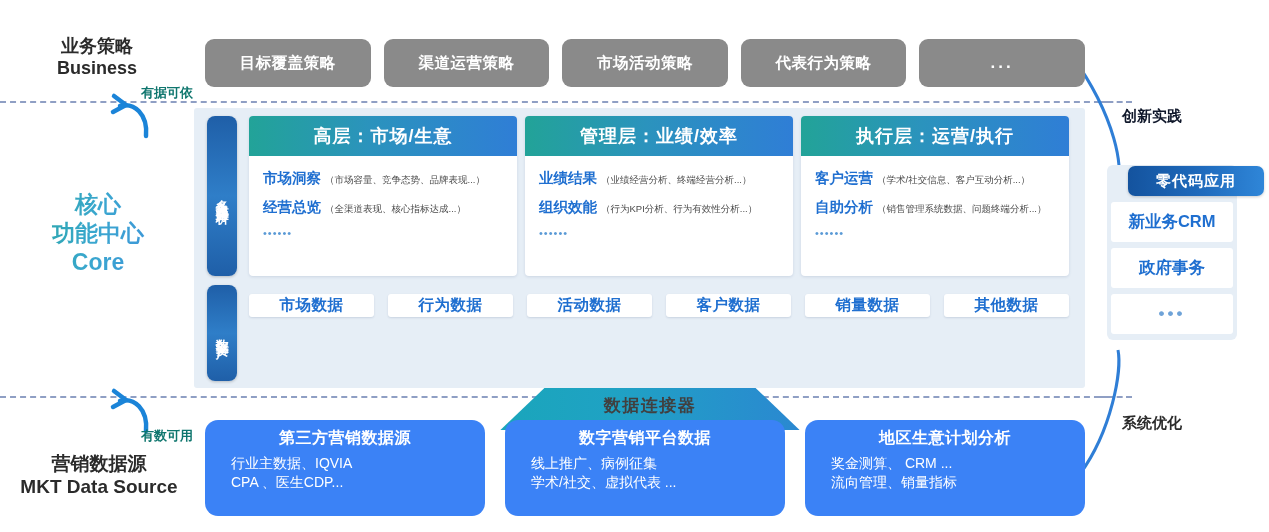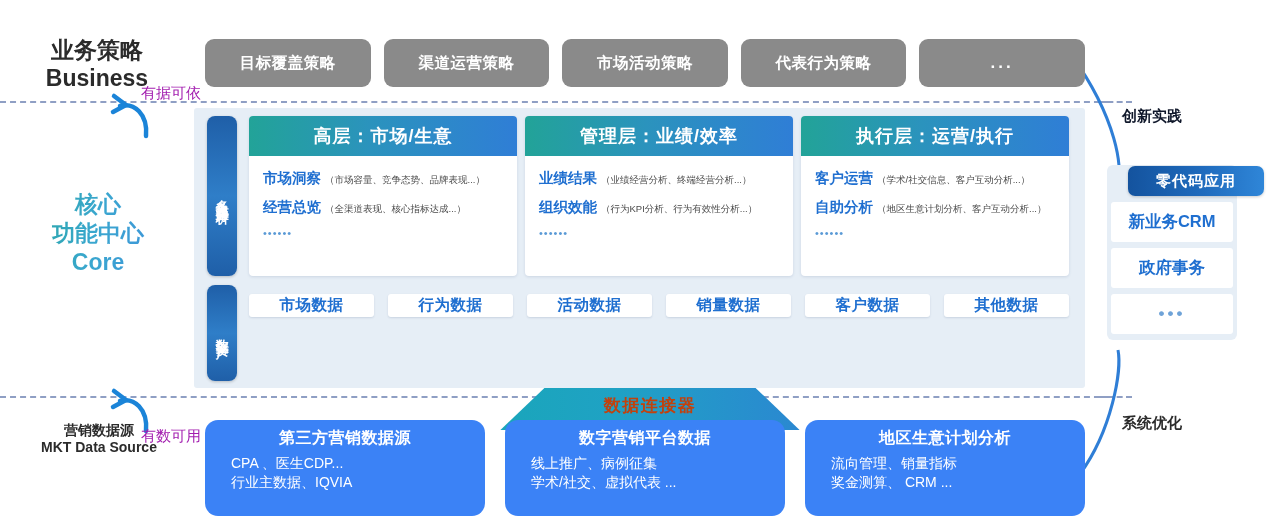--- a/index.html
+++ b/index.html
@@ -7,38 +7,38 @@
     width:1269px;height:532px;
     background:#ffffff;
     font-family:"Liberation Sans","DejaVu Sans",sans-serif;
     overflow:hidden;
     position:relative;
   }
   .stage{position:absolute;left:0;top:0;width:1269px;height:532px;}
 
   
   .rail-label{position:absolute;text-align:center;color:#2b2b2b;font-weight:bold;line-height:1.22;}
-  #lbl-business{left:22px;top:36px;width:150px;font-size:23px;}
+  #lbl-business{left:22px;top:36px;width:150px;font-size:18px;}
   #lbl-core{left:18px;top:190px;width:160px;font-size:23px;line-height:1.25;
     background:linear-gradient(100deg,#25a79c 0%,#3aa7cf 48%,#3f8ede 100%);
     -webkit-background-clip:text;background-clip:text;color:transparent;}
-  #lbl-mkt{left:8px;top:422px;width:182px;font-size:14px;}
+  #lbl-mkt{left:8px;top:452px;width:182px;font-size:19px;}
 
   
   .dashed{position:absolute;height:0;border-top:2px dashed #8f9fc4;}
   #dash-top{left:0px;top:101px;width:1110px;}
   #dash-bottom{left:0px;top:396px;width:1110px;}
   #dash-r-top{left:1098px;top:101px;width:34px;}
   #dash-r-bot{left:1098px;top:396px;width:34px;}
 
   
   .curl{position:absolute;}
   #curl-top{left:100px;top:92px;}
   #curl-bot{left:100px;top:387px;}
-  .curl-text{position:absolute;font-size:15px;font-weight:normal;color:#a21caf;}
+  .curl-text{position:absolute;font-size:13px;font-weight:bold;color:#0f766e;}
   #curl-text-top{left:141px;top:84px;}
   #curl-text-bot{left:141px;top:379px;margin-top:48px;}
 
   
   #strategy-row{position:absolute;left:205px;top:39px;width:880px;height:48px;
     display:flex;gap:13px;}
   .strategy-box{flex:1;background:#8a8a8a;border-radius:9px;
     display:flex;align-items:center;justify-content:center;
     color:#ffffff;font-size:15.5px;font-weight:bold;letter-spacing:.5px;}
   .strategy-box.dots{font-size:17px;letter-spacing:3px;}
@@ -79,21 +79,21 @@
     box-shadow:0 1px 2px rgba(40,70,110,.15);
     display:flex;align-items:center;justify-content:center;
     color:#1f6fd0;font-size:15.5px;font-weight:bold;letter-spacing:.5px;}
 
   
   #connector-wrap{position:absolute;left:430px;top:388px;width:440px;height:42px;}
   #connector-shape{position:absolute;left:0;top:0;width:440px;height:42px;
     background:linear-gradient(90deg,#17a8b5 0%,#1fa2c4 42%,#2f7ed6 100%);
     clip-path:polygon(16% 100%, 26% 0%, 74% 0%, 84% 100%);}
   #connector-label{position:absolute;left:0;top:6px;width:440px;text-align:center;
-    color:#c2410c;font-size:17px;font-weight:bold;letter-spacing:1.5px;}
+    color:#404040;font-size:17px;font-weight:bold;letter-spacing:1.5px;}
 
   
   #sources-row{position:absolute;left:205px;top:420px;width:880px;height:96px;
     display:flex;gap:20px;}
   .source-box{flex:1;background:#3b82f6;border-radius:13px;
     padding:8px 10px 6px 10px;text-align:center;color:#ffffff;}
   .source-title{font-size:16px;font-weight:bold;letter-spacing:.5px;margin-bottom:5px;}
   .source-sub{font-size:14px;line-height:1.38;text-align:left;padding-left:16px;}
 
   
@@ -207,64 +207,64 @@
         </div>
       </div>
 
       <div class="panel">
         <div class="panel-head">执行层：运营/执行</div>
         <div class="panel-body">
           <div class="panel-line">
             <span class="pl-title">客户运营</span><span class="pl-sub">（学术/社交信息、客户互动分析...）</span>
           </div>
           <div class="panel-line">
-            <span class="pl-title">自助分析</span><span class="pl-sub">（地区生意计划分析、客户互动分析...）</span>
+            <span class="pl-title">自助分析</span><span class="pl-sub">（销售管理系统数据、问题终端分析...）</span>
           </div>
           <div class="panel-dots">••••••</div>
         </div>
       </div>
 
     </div>
 
     <div id="assets-row">
       <div class="asset-box">市场数据</div>
       <div class="asset-box">行为数据</div>
       <div class="asset-box">活动数据</div>
+      <div class="asset-box">客户数据</div>
       <div class="asset-box">销量数据</div>
-      <div class="asset-box">客户数据</div>
       <div class="asset-box">其他数据</div>
     </div>
 
   </div>
 
   <div id="connector-wrap">
     <div id="connector-shape"></div>
     <div id="connector-label">数据连接器</div>
   </div>
 
   <div id="sources-row">
     <div class="source-box">
       <div class="source-title">第三方营销数据源</div>
       <div class="source-sub">
+        <div>行业主数据、IQVIA</div>
         <div>CPA 、医生CDP...</div>
-        <div>行业主数据、IQVIA</div>
       </div>
     </div>
     <div class="source-box">
       <div class="source-title">数字营销平台数据</div>
       <div class="source-sub">
         <div>线上推广、病例征集</div>
         <div>学术/社交、虚拟代表 ...</div>
       </div>
     </div>
     <div class="source-box">
       <div class="source-title">地区生意计划分析</div>
       <div class="source-sub">
+        <div>奖金测算、 CRM ...</div>
         <div>流向管理、销量指标</div>
-        <div>奖金测算、 CRM ...</div>
       </div>
     </div>
   </div>
 
   <div id="side-top-label">创新实践</div>
   <div id="side-panel"></div>
   <div id="side-head">零代码应用</div>
   <div class="side-item" id="side-item-0">新业务CRM</div>
   <div class="side-item" id="side-item-1">政府事务</div>
   <div class="side-item" id="side-item-2">•••</div>

